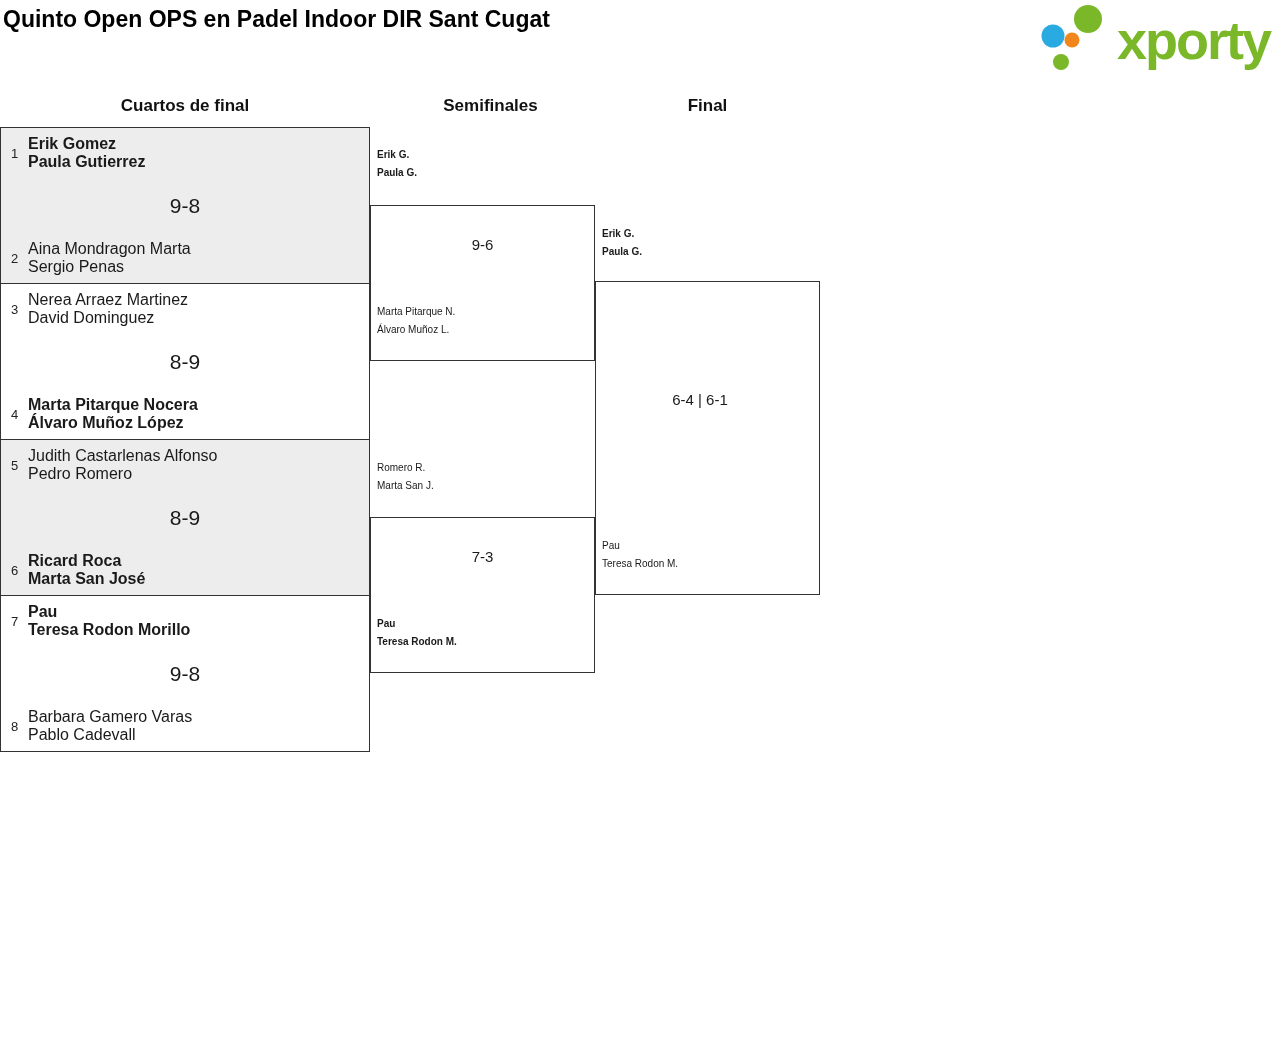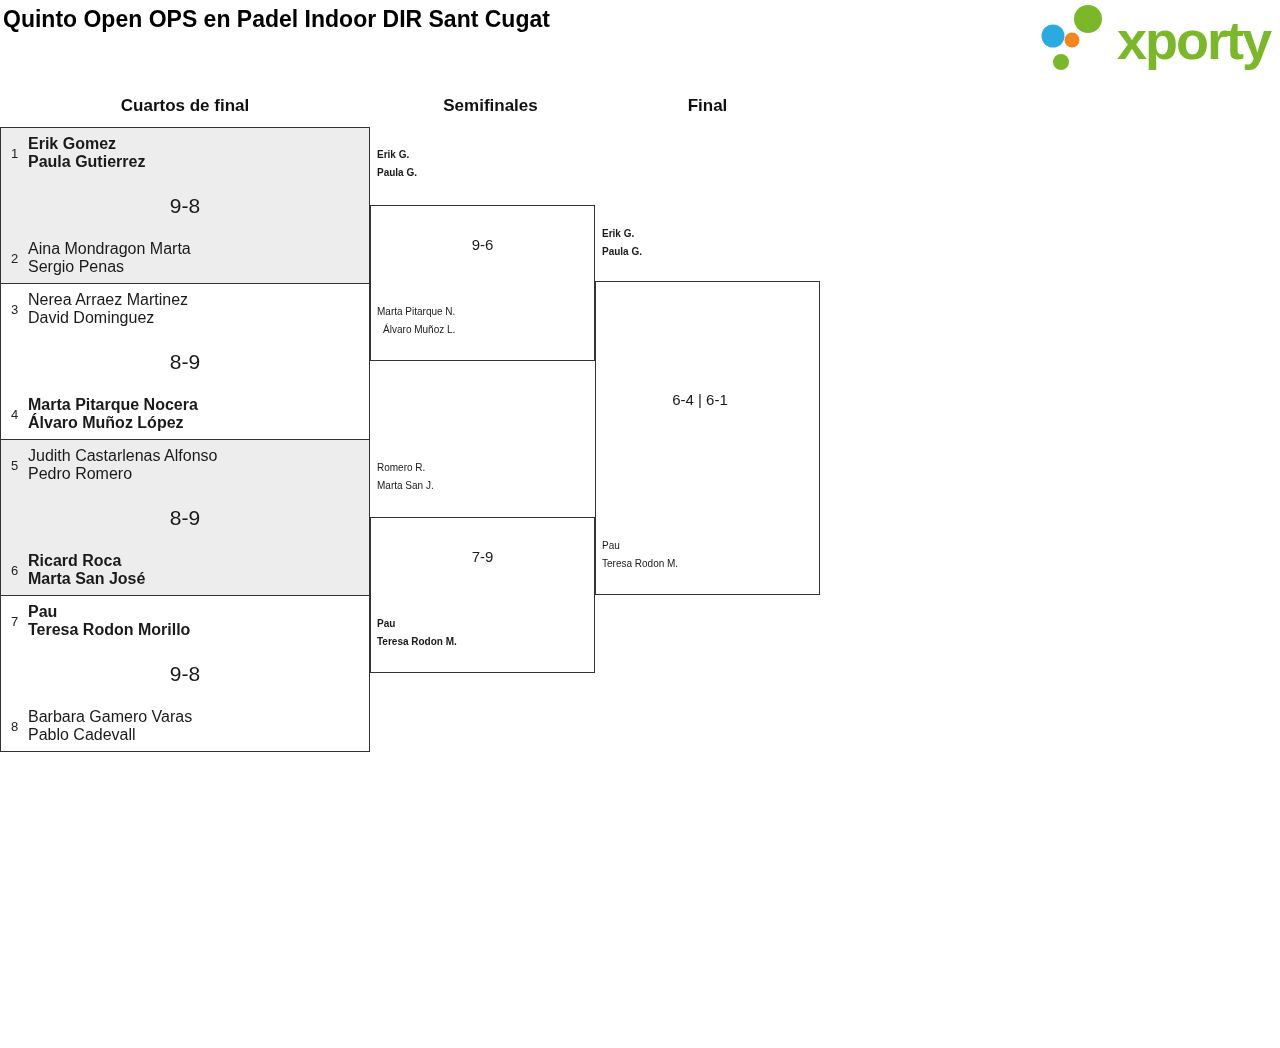--- a/index.html
+++ b/index.html
@@ -147,31 +147,31 @@
       </div>
     </div>
   </div>
 
   <div class="float-team winner" style="left:377px; top:146px;">
     <div>Erik G.</div>
     <div>Paula G.</div>
   </div>
   <div class="rect" style="left:370px; top:205px; width:225px; height:156px;"></div>
   <div class="rect-score" style="left:370px; top:236px; width:225px;">9-6</div>
-  <div class="float-team" style="left:377px; top:303px;text-align:right;">
+  <div class="float-team" style="left:377px; top:303px;">
     <div>Marta Pitarque N.</div>
     <div>Álvaro Muñoz L.</div>
   </div>
 
   <div class="float-team" style="left:377px; top:459px;">
     <div>Romero R.</div>
     <div>Marta San J.</div>
   </div>
   <div class="rect" style="left:370px; top:517px; width:225px; height:156px;"></div>
-  <div class="rect-score" style="left:370px; top:548px; width:225px;">7-9</div>
+  <div class="rect-score" style="left:370px; top:548px; width:225px;">7-3</div>
   <div class="float-team winner" style="left:377px; top:615px;">
     <div>Pau</div>
     <div>Teresa Rodon M.</div>
   </div>
 
   <div class="float-team winner" style="left:602px; top:225px;">
     <div>Erik G.</div>
     <div>Paula G.</div>
   </div>
   <div class="rect" style="left:595px; top:281px; width:225px; height:314px;"></div>

